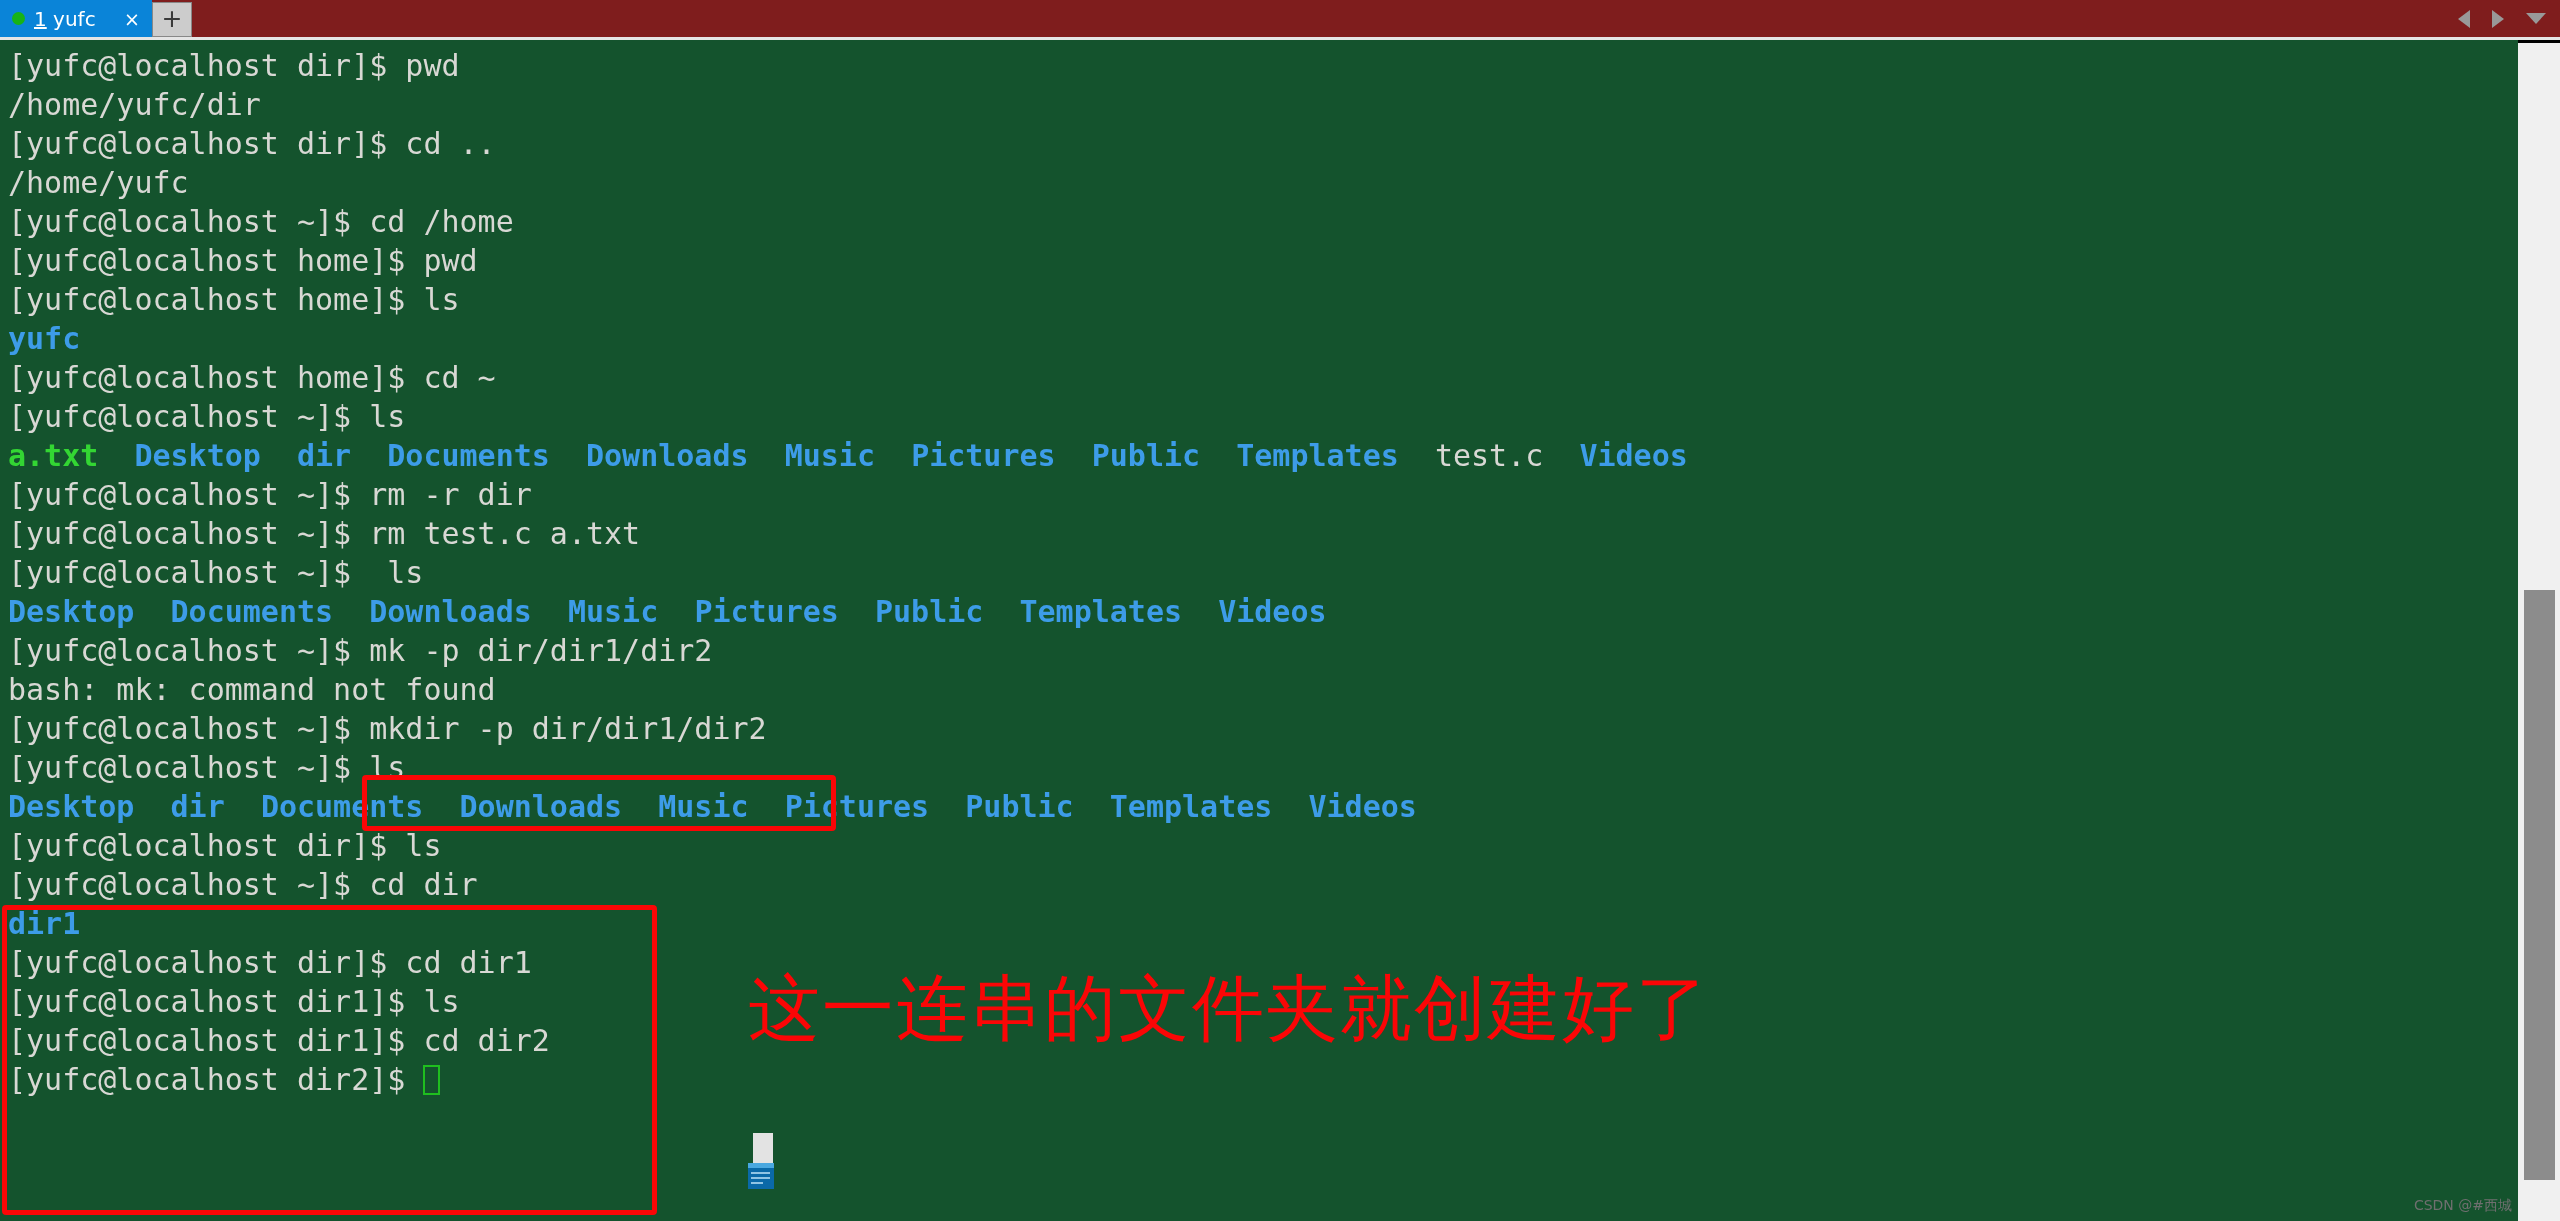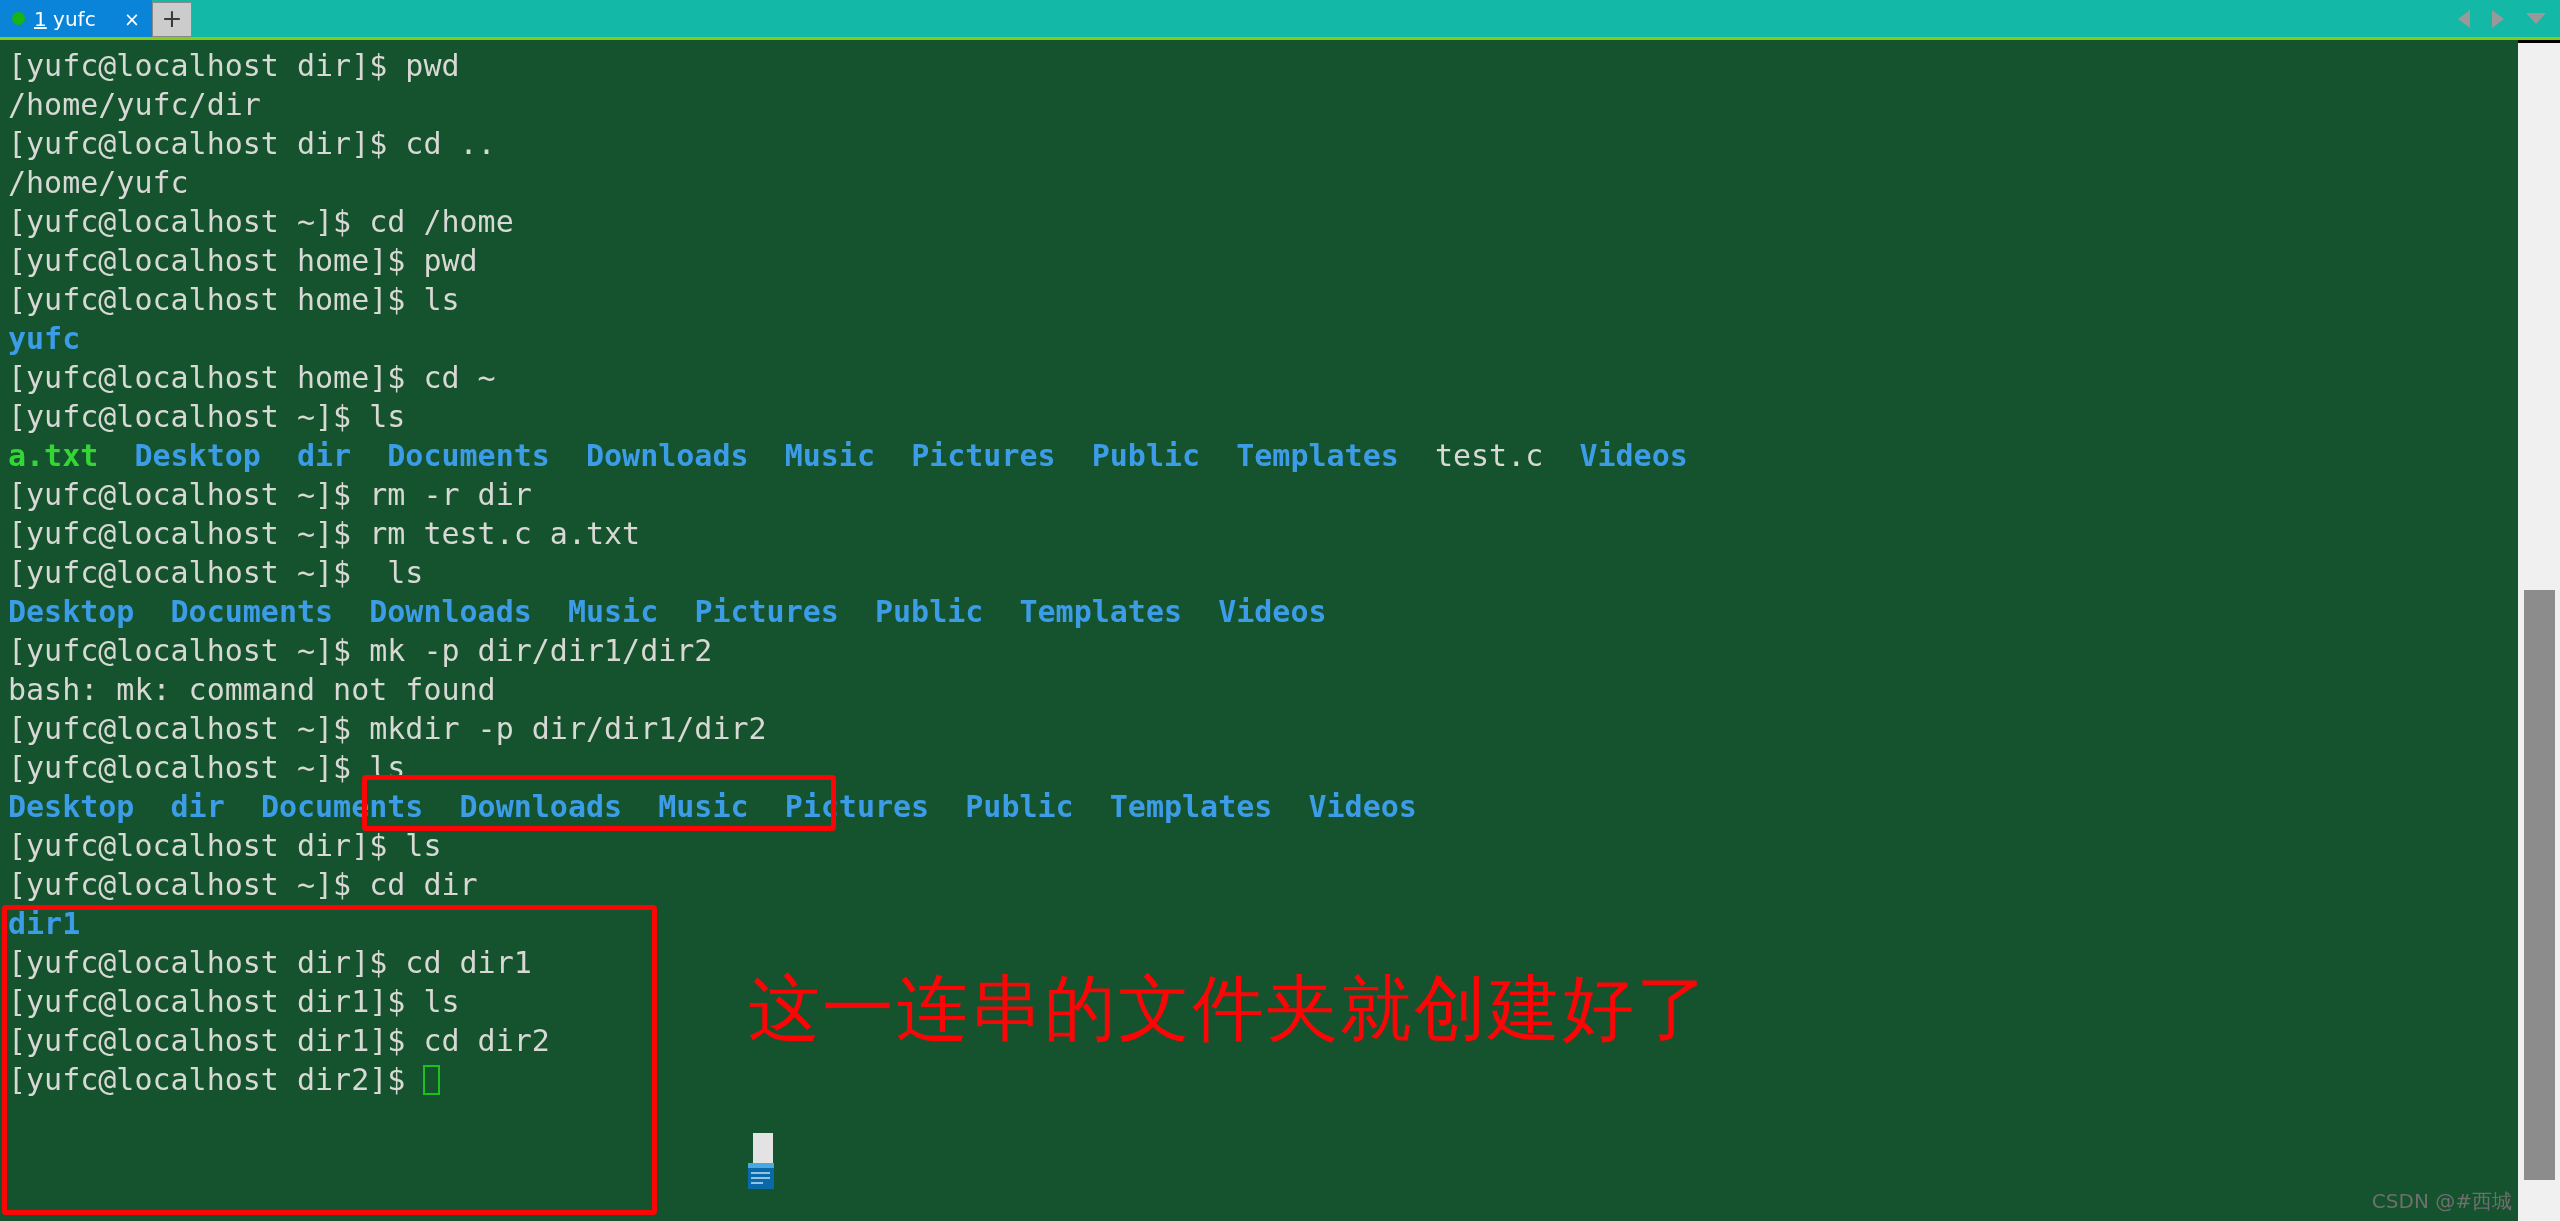--- a/index.html
+++ b/index.html
@@ -21,22 +21,22 @@
     background: #000000;
     overflow: hidden;
   }
 
   
   #tabbar {
     position: absolute;
     left: 0; top: 0;
     width: 2560px;
     height: 40px;
-    background: #14b8a6;
-    border-bottom: 3px solid #84cc16;
+    background: #7f1d1d;
+    border-bottom: 3px solid #e5e5e5;
     box-sizing: border-box;
   }
   .tab {
     position: absolute;
     left: 0; top: 0;
     height: 37px;
     width: 152px;
     background: #0a84d8;
     display: flex;
     align-items: center;
@@ -210,21 +210,21 @@
     background: #8fc4e4;
   }
 
   
   #watermark {
     position: absolute;
     right: 48px;
     bottom: 6px;
     color: #6f6f6f;
     font-family: "DejaVu Sans", "Liberation Sans", sans-serif;
-    font-size: 20px;
+    font-size: 14px;
     white-space: nowrap;
   }
 </style>
 </head>
 <body>
 
 <div id="app">
 
   <div id="tabbar">
 

